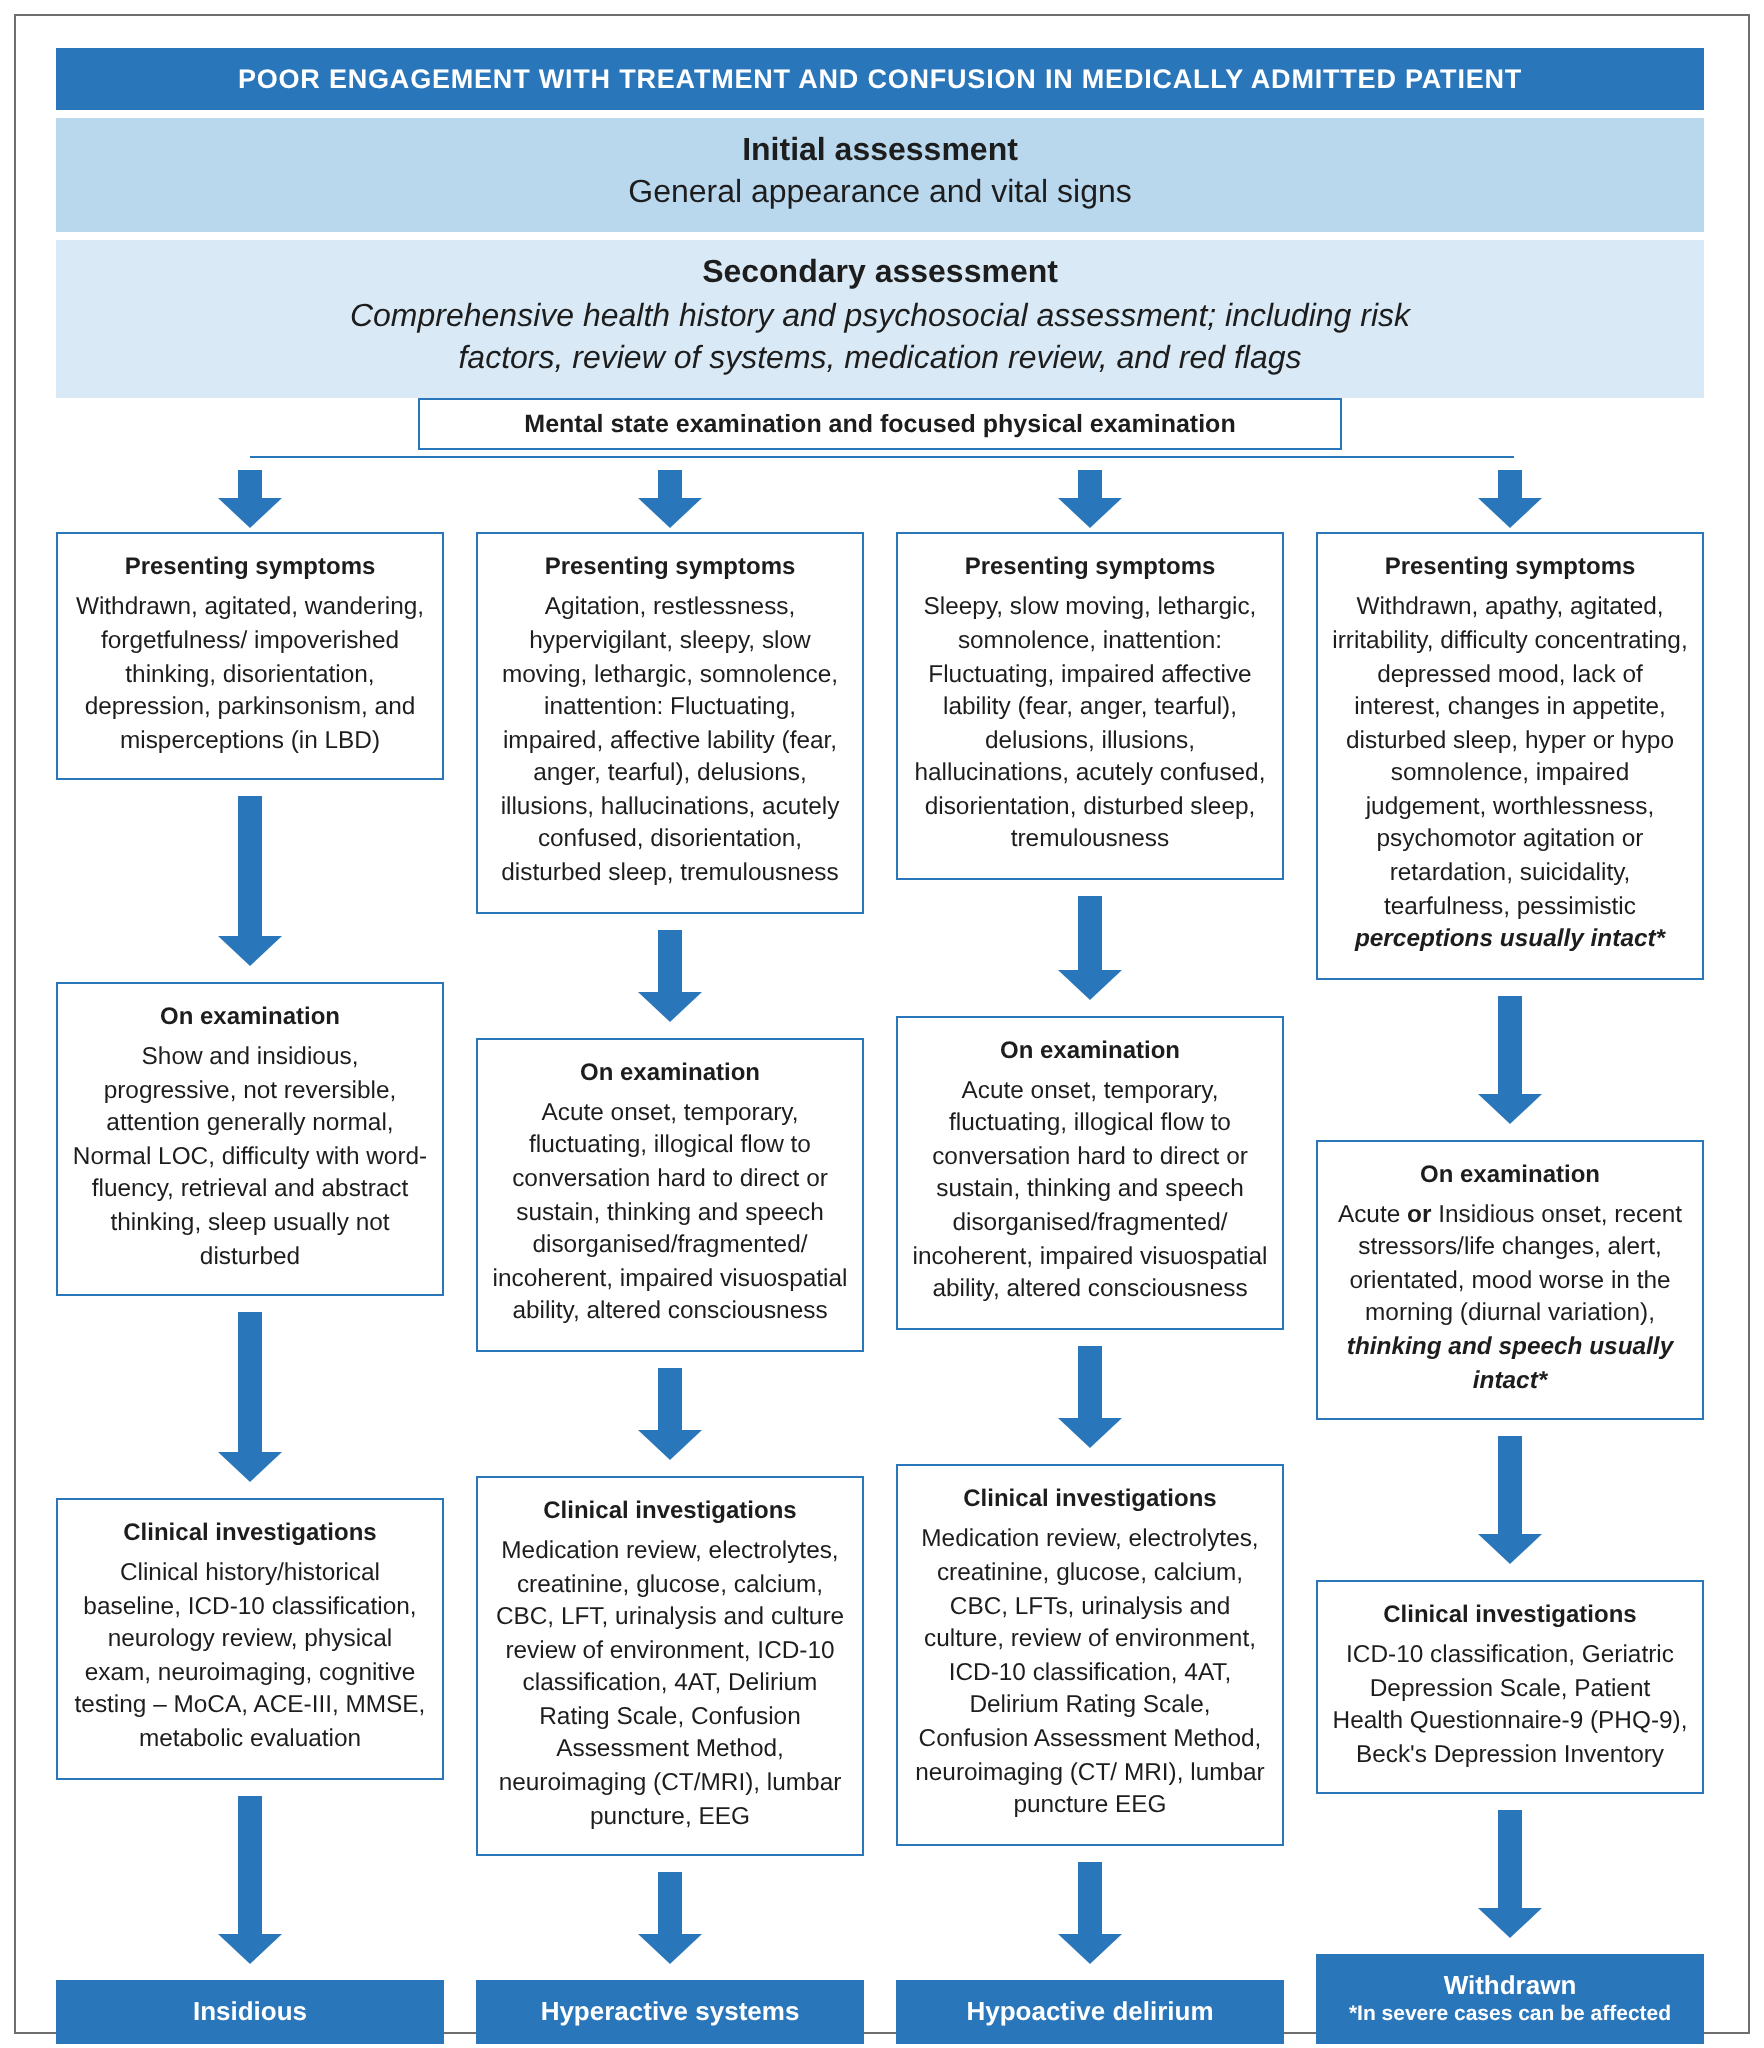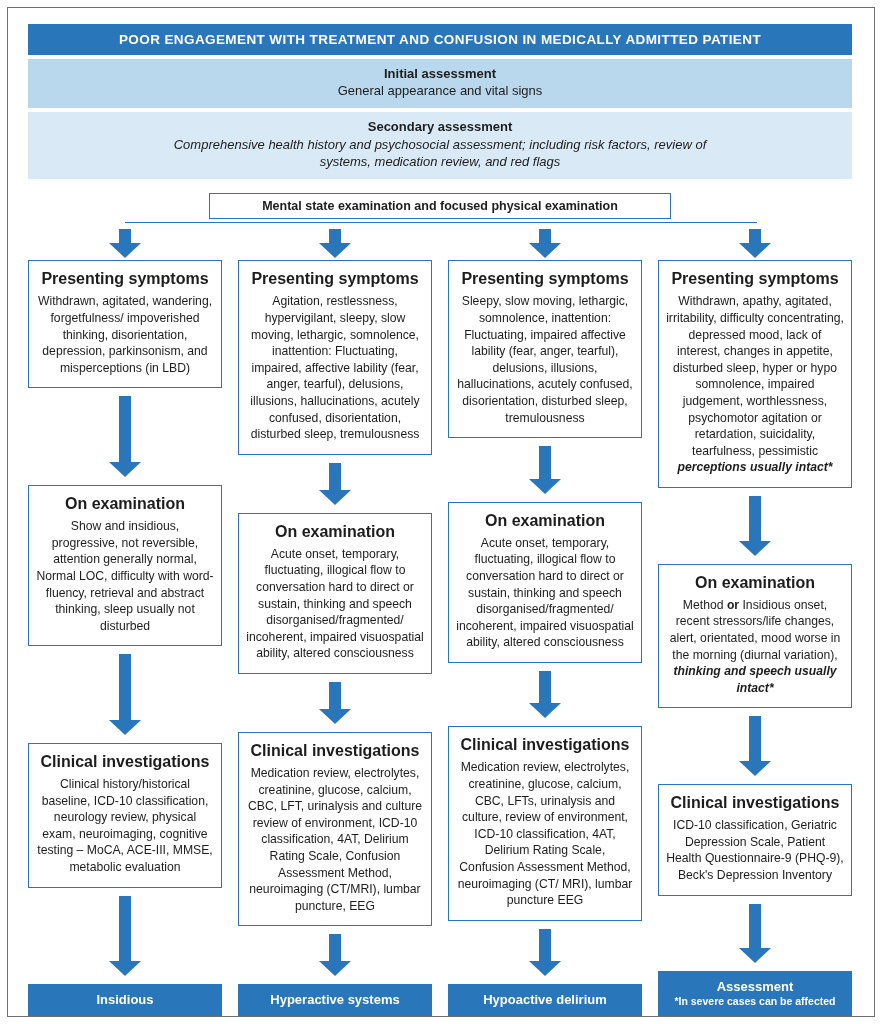--- a/index.html
+++ b/index.html
@@ -21,27 +21,27 @@
   .header-bar {
     background:var(--accent);
     color:#fff;
     font-weight:700;
     font-size:13.5px;
     letter-spacing:.4px;
     text-align:center;
     padding:8px 6px;
   }
 
-  .band { text-align:center; padding:6px 8px 8px; margin-top:4px; font-size:13px; line-height:1.33; }
+  .band { text-align:center; padding:6px 8px 8px; margin-top:4px; font-size:16px; line-height:1.33; }
   .band-title { font-weight:700; }
   .band1 { background:var(--band1); }
   .band2 { background:var(--band2); }
   .band2 .band-body { max-width:580px; margin:1px auto;font-style:italic; }
 
-  .exam-row { margin-top:14px; }
+  .exam-row { margin-top:0; }
   .exam-box {
     width:462px; margin:0 auto;
     border:1px solid var(--accent);
     background:#fff;
     font-weight:700; font-size:12.5px;
     text-align:center; padding:5px 6px;
   }
 
   .rail { position:relative; height:9px; }
   .rail-line {
@@ -71,21 +71,21 @@
   .col { display:flex; flex-direction:column; min-height:0; }
   .col .arrow { flex:1; padding:8px 0; min-height:30px; }
   .col .shaft { flex:1; min-height:10px; }
 
   .box {
     border:1px solid var(--accent);
     background:#fff;
     text-align:center;
     padding:9px 7px 11px;
   }
-  .box-title { font-weight:700; font-size:16px; margin-bottom:5px; }
+  .box-title { font-weight:700; font-size:12px; margin-bottom:5px; }
   .box-body { font-size:12.2px; line-height:1.36; }
 
   .diagnosis {
     background:var(--accent);
     color:#fff;
     text-align:center;
     padding:8px 4px 9px;
   }
   .diag-label { font-weight:700; font-size:13px; }
   .diag-note { font-size:10.5px; font-weight:600; margin-top:1px; }
@@ -232,34 +232,34 @@
       <div class="box">
         <div class="box-title">Presenting symptoms</div>
         <div class="box-body"><span>Withdrawn, apathy, agitated, irritability, difficulty concentrating, depressed mood, lack of interest, changes in appetite, disturbed sleep, hyper or hypo somnolence, impaired judgement, worthlessness, psychomotor agitation or retardation, suicidality, tearfulness, pessimistic </span><span style="font-weight: 700; font-style: italic;">perceptions usually intact*</span></div>
       </div>
       <div class="arrow">
           <div class="shaft"></div>
           <div class="head"></div>
         </div>
       <div class="box">
         <div class="box-title">On examination</div>
-        <div class="box-body"><span>Method </span><span style="font-weight: 700;">or</span><span> Insidious onset, recent stressors/life changes, alert, orientated, mood worse in the morning (diurnal variation), </span><span style="font-weight: 700; font-style: italic;">thinking and speech usually intact*</span></div>
+        <div class="box-body"><span>Acute </span><span style="font-weight: 700;">or</span><span> Insidious onset, recent stressors/life changes, alert, orientated, mood worse in the morning (diurnal variation), </span><span style="font-weight: 700; font-style: italic;">thinking and speech usually intact*</span></div>
       </div>
       <div class="arrow">
           <div class="shaft"></div>
           <div class="head"></div>
         </div>
       <div class="box">
         <div class="box-title">Clinical investigations</div>
         <div class="box-body"><span>ICD-10 classification, Geriatric Depression Scale, Patient Health Questionnaire-9 (PHQ-9), Beck's Depression Inventory</span></div>
       </div>
       <div class="arrow">
           <div class="shaft"></div>
           <div class="head"></div>
         </div>
       <div class="diagnosis">
-        <div class="diag-label">Assessment</div>
+        <div class="diag-label">Withdrawn</div>
         <div class="diag-note">*In severe cases can be affected</div>
       </div>
     </div>
 
   </div>
 </div>
 
 </body></html>

